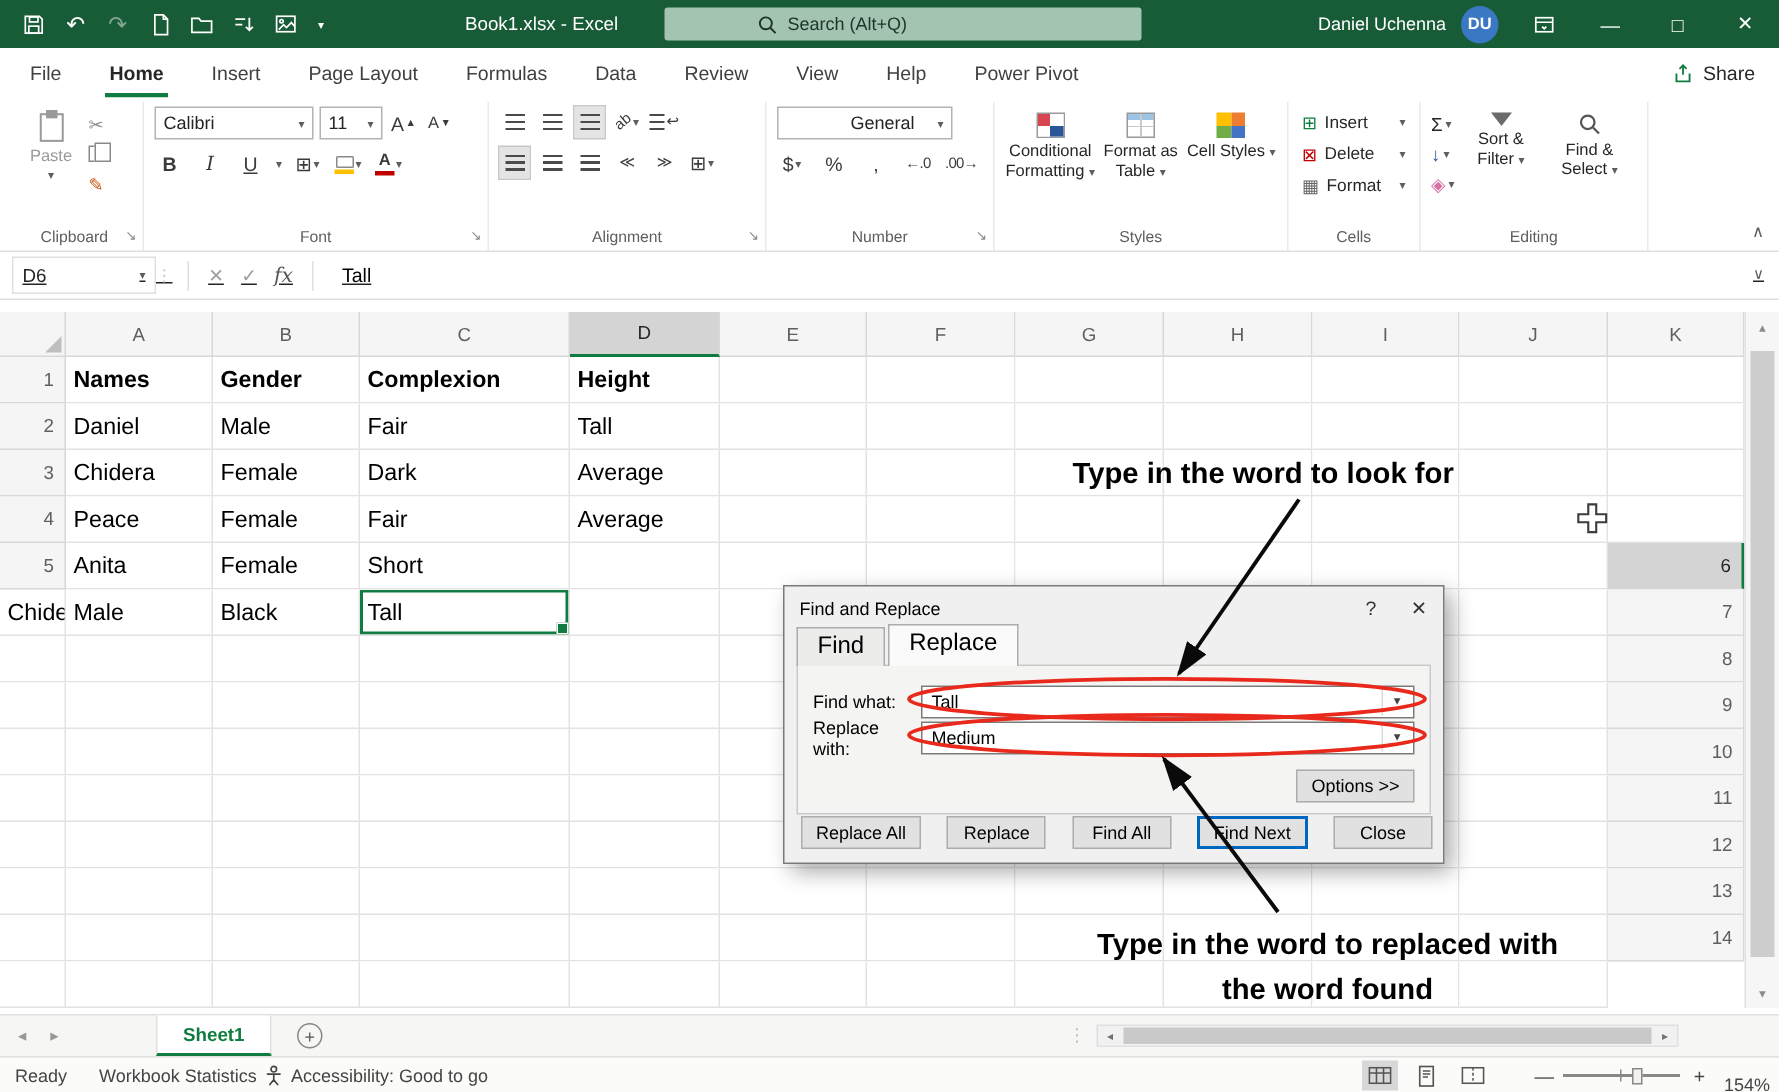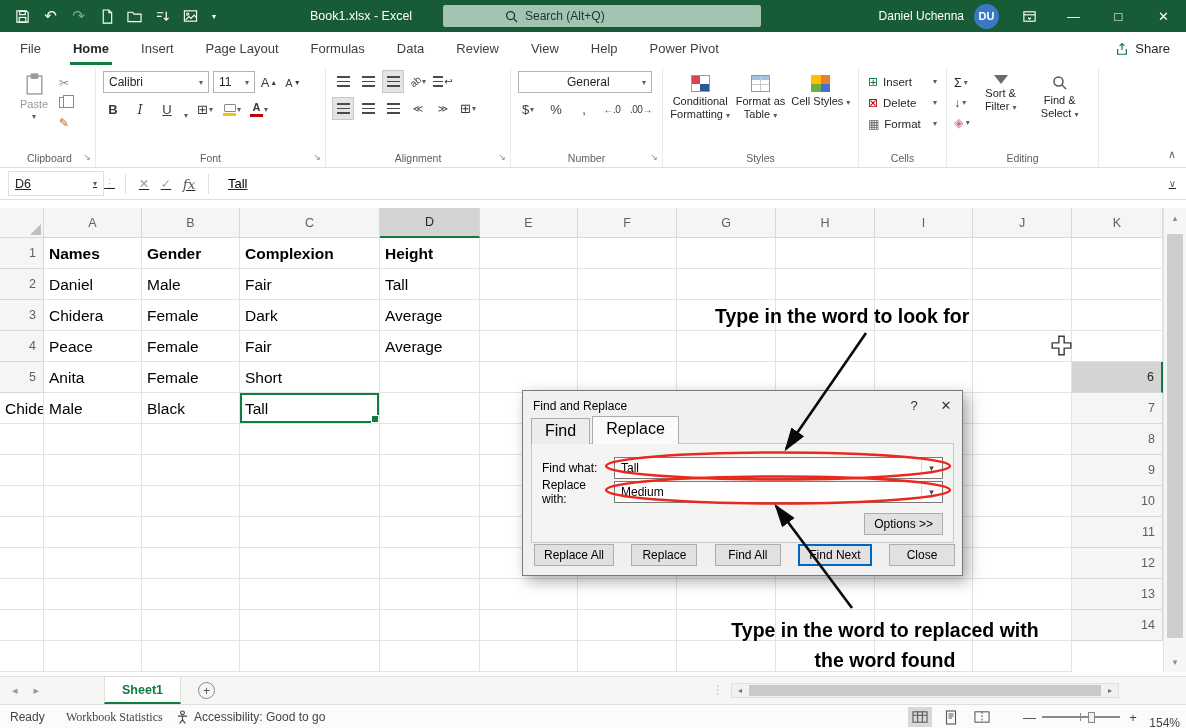--- a/index.html
+++ b/index.html
@@ -30,21 +30,21 @@
   .mtab.active{font-weight:700;color:#262626;}
   .mtab.active::after{content:"";position:absolute;left:13px;right:13px;bottom:0;height:3px;background:var(--green);}
   .share-btn{margin-left:auto;margin-right:16px;display:flex;align-items:center;gap:6px;font-size:13px;color:#262626;}
 
   
   #ribbon{position:absolute;top:65px;left:0;right:0;height:103px;background:#fff;border-bottom:1px solid #E1DFDD;display:flex;align-items:stretch;padding:3px 0 0 4px;}
   .rgroup{position:relative;border-right:1px solid #ECEAE8;padding:3px 7px 18px 7px;flex-shrink:0;}
   .rlabel{position:absolute;bottom:3px;left:0;right:0;text-align:center;font-size:10.5px;color:#605E5C;}
   .launcher{position:absolute;right:4px;bottom:5px;font-size:9px;color:#8a8a8a;line-height:1;}
   .caret{font-size:8px;color:#605E5C;}
-  .frow{display:flex;align-items:flex-end;gap:4px;margin-bottom:6px;}
+  .frow{display:flex;align-items:center;gap:4px;margin-bottom:6px;}
   .combo{height:22px;border:1px solid #B5B2B0;background:#fff;display:flex;align-items:center;justify-content:space-between;padding:0 5px;font-size:12px;color:#252423;}
   .fbtn{min-width:20px;height:21px;display:flex;align-items:center;justify-content:center;gap:1px;font-size:13px;color:#3b3b3b;}
   .fbtn.pressed{background:#E4E4E4;outline:1px solid #C8C8C8;}
   .bars{display:inline-block;width:13px;height:11px;background:repeating-linear-gradient(to bottom,#4a4a4a 0,#4a4a4a 1.5px,transparent 1.5px,transparent 4.6px);}
   .a-stack{display:flex;flex-direction:column;align-items:center;line-height:1;}
   .a-stack .bar{width:13px;height:3px;margin-top:1px;}
   .fill-cup{width:12px;height:8px;border:1.5px solid #8a8a8a;border-radius:1px;}
   .dec-ico{font-size:10px;color:#3b3b3b;letter-spacing:-0.5px;}
   .stk{display:flex;flex-direction:column;align-items:center;width:62px;text-align:center;font-size:11px;color:#262626;gap:3px;padding-top:4px;line-height:1.2;}
   .cf-icon,.fat-icon,.cs-icon{width:19px;height:17px;border:1px solid #999;}
@@ -334,21 +334,21 @@
         <span class="fbtn" style="font-size:10px;">≪</span>
         <span class="fbtn" style="font-size:10px;">≫</span>
         <span class="fbtn">⊞<span class="caret">▾</span></span>
       </div>
       <span class="launcher">↘</span>
       <div class="rlabel">Alignment</div>
     </div>
 
     <div class="rgroup" style="width:152px;">
       <div class="frow">
-        <div class="combo" style="width:134px;padding-left:48px;">
+        <div class="combo" style="width:117px;padding-left:48px;">
             <span>General</span>
             <span class="caret">▾</span>
           </div>
       </div>
       <div class="frow" style="gap:8px;">
         <span class="fbtn">
             <span>$</span>
             <span class="caret">▾</span>
           </span>
         <span class="fbtn">%</span>
@@ -696,21 +696,21 @@
     <span class="sb-grip">⋮</span>
     <div class="hscroll">
       <span class="hs-btn">◂</span>
       <span class="hs-thumb"></span>
       <span class="hs-btn">▸</span>
     </div>
   </section>
 
   <footer id="statusbar">
     <span class="sb-item" style="left:10px;">Ready</span>
-    <span class="sb-item" style="left:66px;font-family:Liberation Serif, serif;">Workbook Statistics</span>
+    <span class="sb-item" style="left:66px;">Workbook Statistics</span>
     <span class="sb-item" style="left:176px;">
       <svg width="13" height="14" viewBox="0 0 14 15" fill="none" stroke="#444" stroke-width="1.2" stroke-linecap="round">
           <circle cx="7" cy="3" r="2"></circle>
           <path d="M2.5 6.5h9M7 6.5v4M7 10.5 4.2 14M7 10.5 9.8 14"></path>
         </svg>
       <span>Accessibility: Good to go</span>
     </span>
     <span class="views">
       <span class="view-ic pressed">
         <svg width="16" height="14" viewBox="0 0 17 14" fill="none" stroke="#555" stroke-width="1.1">

